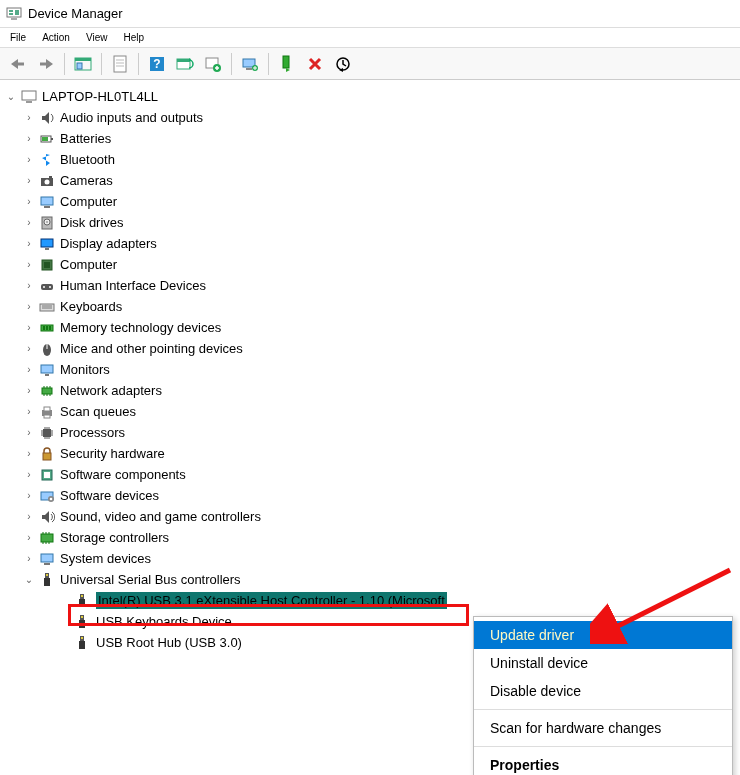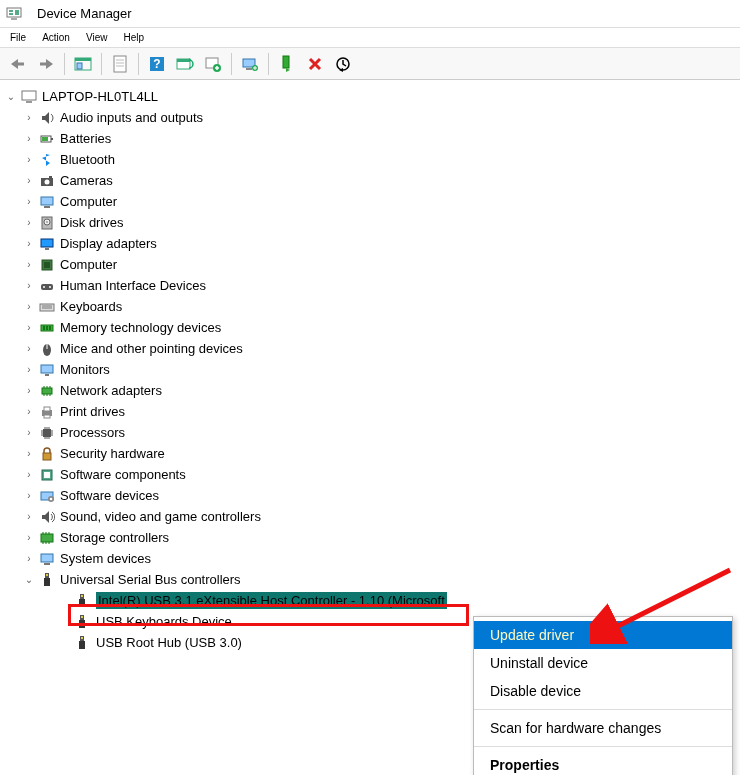--- a/index.html
+++ b/index.html
@@ -19,21 +19,21 @@
     align-items: center;
     height: 28px;
     padding: 0 6px;
     border-bottom: 1px solid #ddd;
   }
   .titlebar .app-icon {
     width: 16px; height: 16px;
     margin-right: 6px;
     display: inline-flex; align-items: center; justify-content: center;
   }
-  .titlebar .title { font-size: 13px; margin-left: 9px; }
+  .titlebar .title { font-size: 13px; }
   .menubar {
     display: flex;
     gap: 16px;
     padding: 4px 10px;
     font-size: 10px;
     border-bottom: 1px solid #ddd;
   }
   .menubar span { cursor: default; }
   .toolbar {
     display: flex;
@@ -393,21 +393,21 @@
       <div class="node">
         <span class="indent"></span>
         <span class="chev">›</span>
         <span class="node-icon">
           <svg width="16" height="16" viewBox="0 0 16 16">
             <rect x="3" y="6" width="10" height="6" fill="#888"></rect>
             <rect x="5" y="3" width="6" height="4" fill="#fff" stroke="#888"></rect>
             <rect x="5" y="11" width="6" height="3" fill="#fff" stroke="#888"></rect>
           </svg>
         </span>
-        <span class="node-label">Print drives</span>
+        <span class="node-label">Scan queues</span>
       </div>
       <div class="node">
         <span class="indent"></span>
         <span class="chev">›</span>
         <span class="node-icon">
           <svg width="16" height="16" viewBox="0 0 16 16">
             <rect x="4" y="4" width="8" height="8" fill="#555"></rect>
             <path d="M2 6 h2 M2 8 h2 M2 10 h2 M12 6 h2 M12 8 h2 M12 10 h2 M6 2 v2 M8 2 v2 M10 2 v2 M6 12 v2 M8 12 v2 M10 12 v2" stroke="#555"></path>
           </svg>
         </span>

